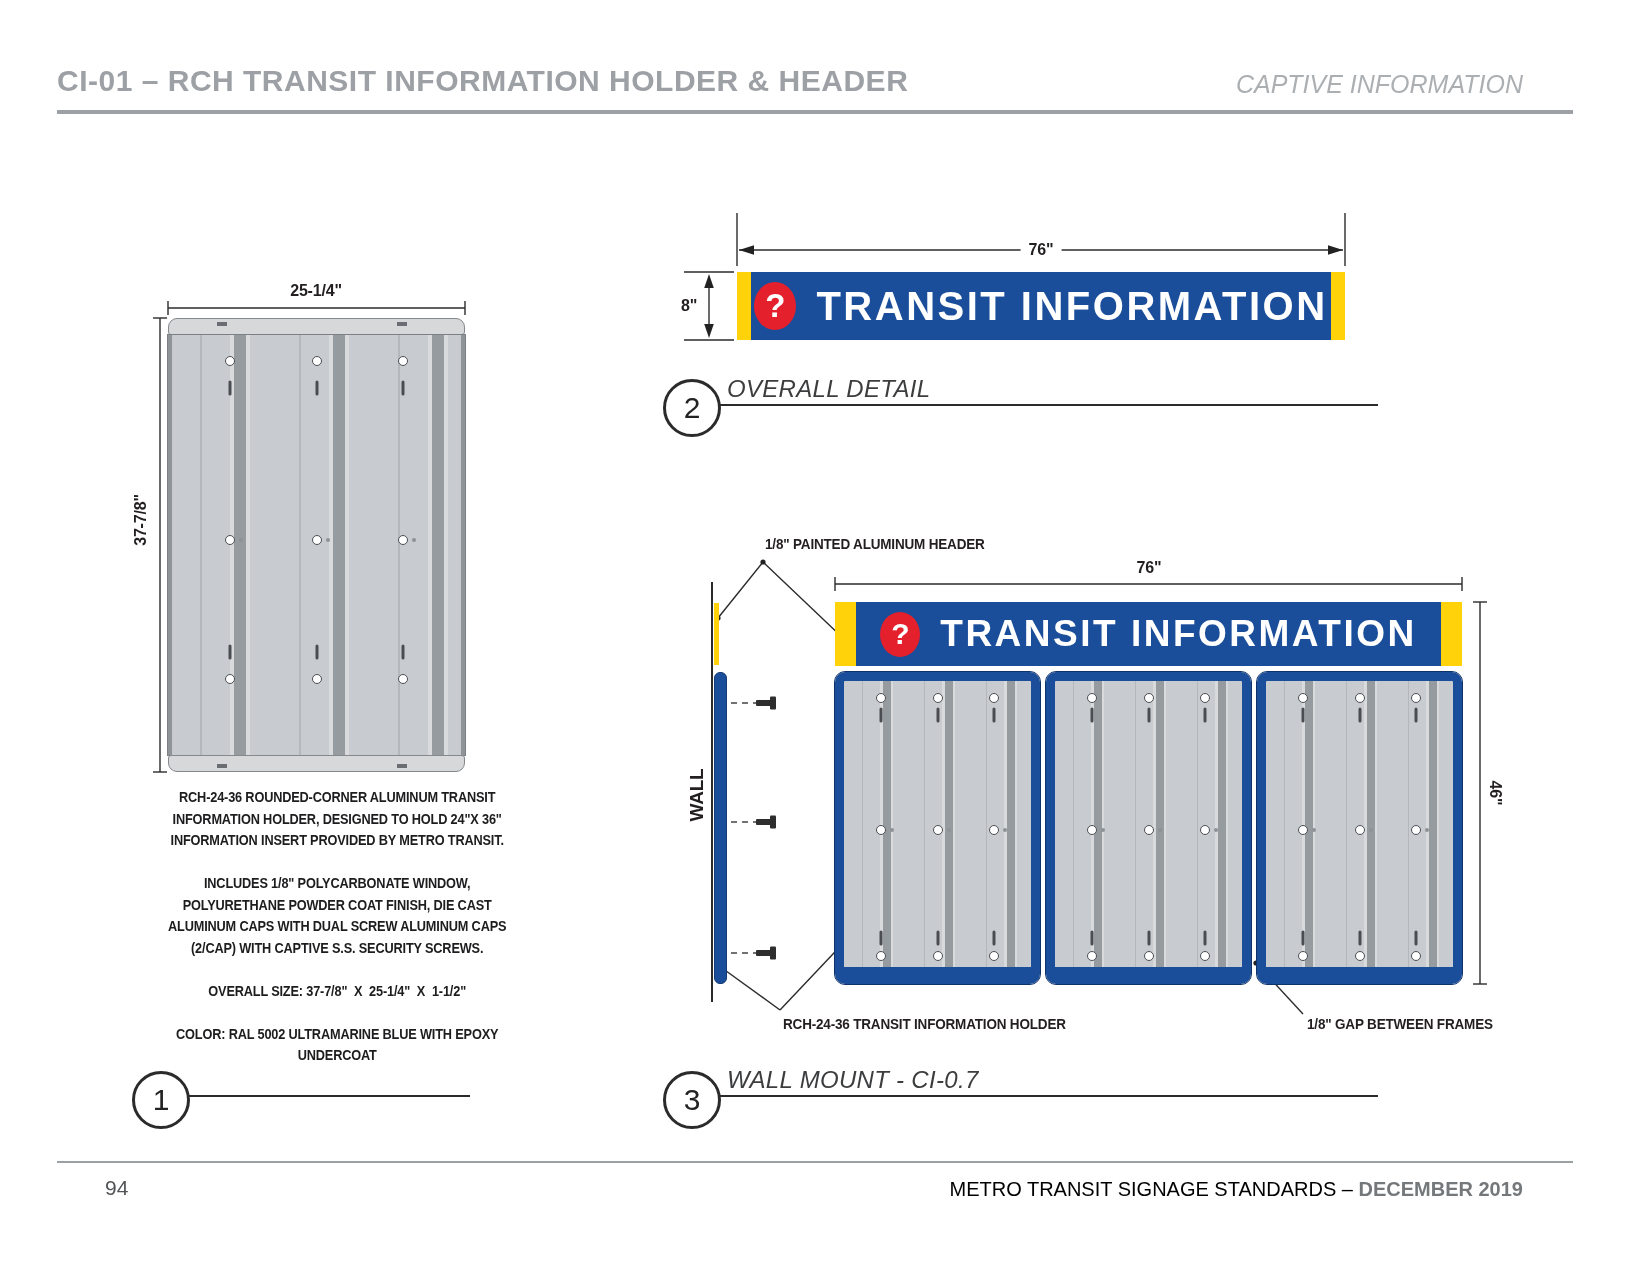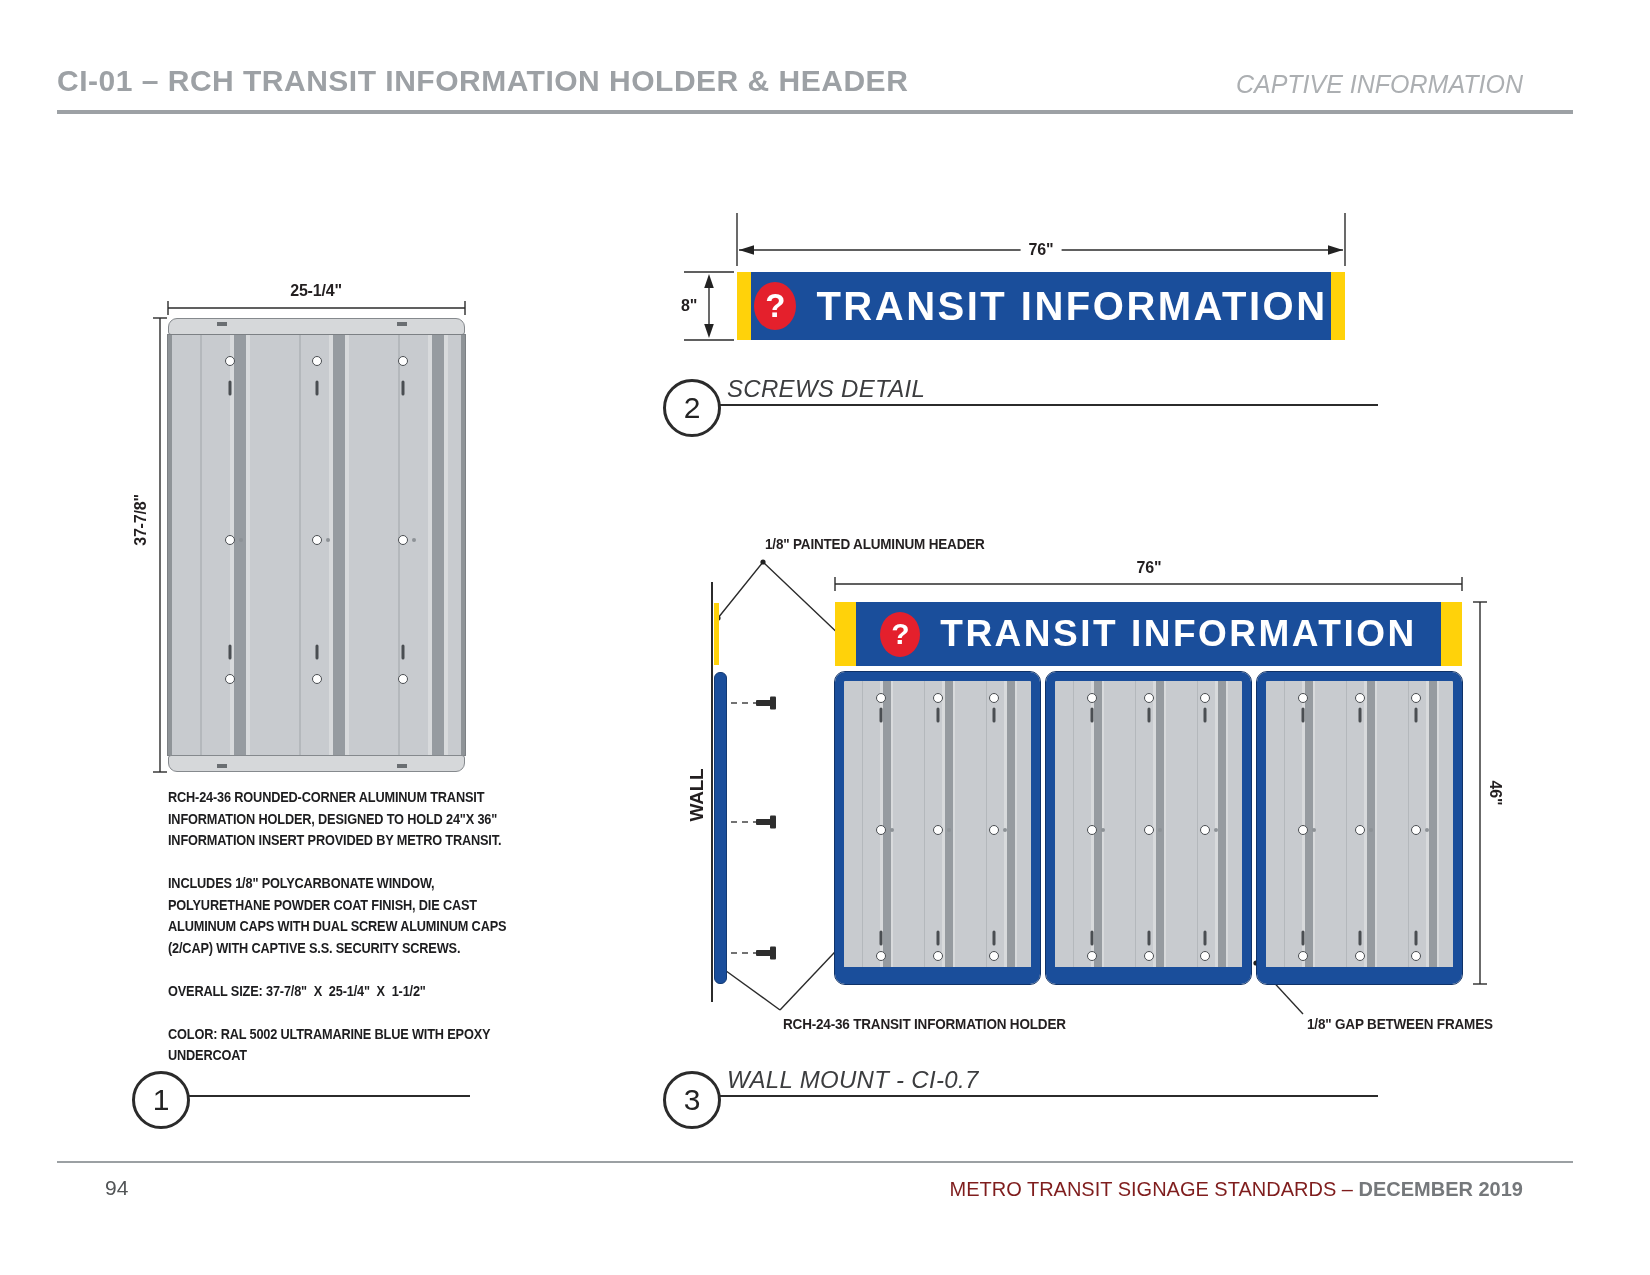--- a/index.html
+++ b/index.html
@@ -1,17 +1,17 @@
 <!DOCTYPE html>
 <html style="--blue: #1a4e9b; --yellow: #ffd20a; --red: #e4202c; --gray_title: #9da1a5;"><head>
 <meta charset="utf-8">
 <style>
   html,body{margin:0;padding:0;background:#fff;}
   #page{position:relative;width:1600px;height:1275px;background:#fff;overflow:hidden;
-        font-family:"Liberation Sans", sans-serif;color:#231f20;}
+        font-family:"Liberation Sans", sans-serif;color:#231f20;text-align:center;}
   .abs{position:absolute;}
   .ctr{position:absolute;transform:translate(-50%,-50%);white-space:nowrap;}
 
   
   .page-title{left:57px;top:64px;font-size:30px;font-weight:700;letter-spacing:.5px;color:var(--gray_title);white-space:nowrap;}
   .section-title{right:77px;top:70px;font-size:25px;font-style:italic;color:#acafb2;white-space:nowrap;}
   .title-rule{left:57px;top:110px;width:1516px;height:4px;background:var(--gray_title);}
 
   
   .dim{font-size:16px;font-weight:600;color:#231f20;letter-spacing:-.2px;}
@@ -59,21 +59,21 @@
   .side-yellow{left:714px;top:603px;width:5px;height:62px;background:var(--yellow);}
   .side-blue{left:714px;top:672px;width:13px;height:312px;background:var(--blue);border:1px solid #123a74;border-radius:6px;box-sizing:border-box;}
 
   .frames-row{left:835px;top:672px;width:627px;height:312px;display:flex;gap:6px;}
   .frame{flex:1;border:9px solid var(--blue);border-bottom-width:17px;border-radius:10px;
          box-sizing:border-box;outline:1px solid #0f3268;position:relative;}
 
   .footer-rule{left:57px;top:1161px;width:1516px;height:2px;background:#9ba0a3;}
   .page-number{left:57px;top:1176px;font-size:21px;color:#515456;margin-left:48px;}
   .footer-right{right:77px;top:1178px;font-size:20px;white-space:nowrap;}
-  .footer-right .reg{color:#7f1d1d;}
+  .footer-right .reg{color:#000000;}
   .footer-right .bold{color:#75787b;font-weight:700;}
 
   svg.overlay{position:absolute;left:0;top:0;pointer-events:none;}
   svg.overlay line,svg.overlay polyline{stroke:#2b2b2b;stroke-width:1.4;fill:none;}
   svg.overlay .dashed{stroke-dasharray:6 5;stroke:#444;}
   svg.overlay .thick{stroke-width:2;}
   svg.overlay polygon,svg.overlay circle{fill:#222;stroke:none;}
   svg.overlay rect{fill:#2e2e2e;}
 </style>
 </head>
@@ -220,21 +220,21 @@
     <div class="blue">
       <div class="qicon" style="width:42px;height:48px;font-size:33px;">?</div>
       <div class="signtext" style="font-size:40px;">TRANSIT INFORMATION</div>
     </div>
     <div class="endcap" style="width:14px;"></div>
   </div>
 
   <div class="abs dcircle" style="left:663px;top:379px;">
     <span>2</span>
   </div>
-  <div class="abs dlabel" style="left:727px;top:375px;">SCREWS DETAIL</div>
+  <div class="abs dlabel" style="left:727px;top:375px;">OVERALL DETAIL</div>
 
   <div class="abs callout" style="left:765px;top:535px;">1/8" PAINTED ALUMINUM HEADER</div>
   <div class="ctr dim" style="left:697px;top:795px;transform:translate(-50%,-50%) rotate(-90deg);font-size:19px;">WALL</div>
 
   <div class="abs side-yellow"></div>
   <div class="abs side-blue"></div>
 
   <div class="ctr dim" style="left:1149px;top:568px;">76"</div>
   <div class="ctr dim" style="left:1495px;top:793px;transform:translate(-50%,-50%) rotate(90deg);">46"</div>
 

